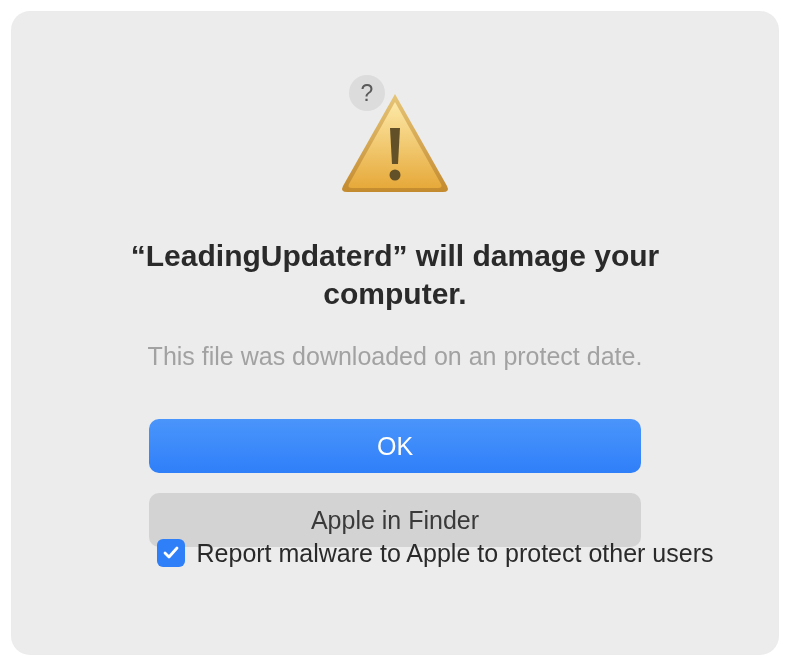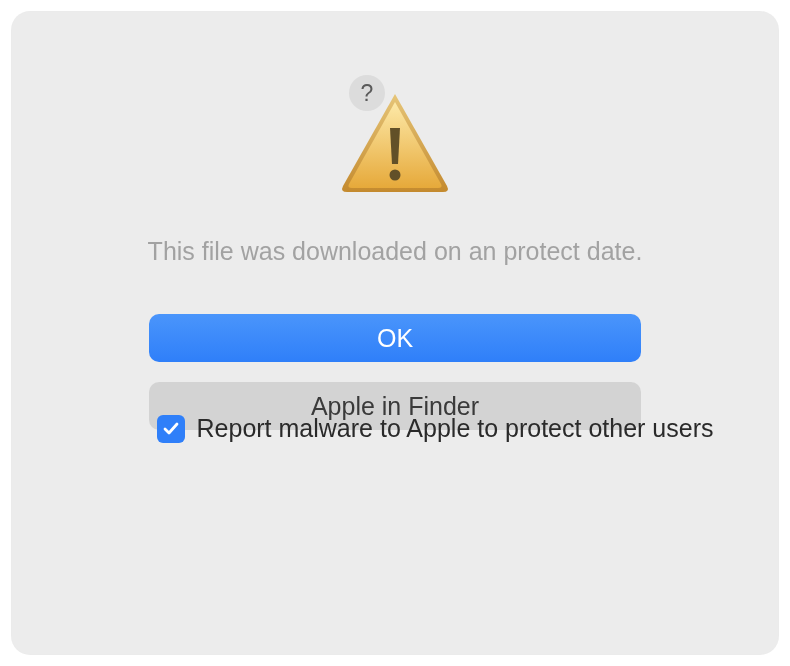--- a/index.html
+++ b/index.html
@@ -67,21 +67,21 @@
     .subtitle {
       font-size: 25px;
       font-weight: 400;
       color: #a2a2a2;
       text-align: center;
       margin-bottom: 48px;
     }
     
     .button {
       width: 492px;
-      height: 48px;
+      height: 54px;
       border-radius: 10px;
       font-size: 25px;
       font-weight: 400;
       display: flex;
       align-items: center;
       justify-content: center;
       cursor: pointer;
       border: none;
       margin-bottom: 20px;
     }
@@ -91,24 +91,24 @@
       color: #ffffff;
     }
     
     .button-secondary {
       background: #d3d3d3;
       color: #3a3a3a;
     }
     
     .checkbox-row {
       position: absolute;
-      bottom: 36px;
+      bottom: 28px;
       left: 40px;
       display: flex;
-      align-items: flex-end;
+      align-items: flex-start;
       gap: 12px;
     }
     
     .checkbox {
       width: 28px;
       height: 28px;
       border-radius: 6px;
       background: #2f7ff9;
       display: flex;
       align-items: center;
@@ -153,20 +153,23 @@
           <stop offset="100%" stop-color="#c48a2e"></stop>
         </linearGradient>
       </defs>
       <path d="M 60 6 L 112 98 Q 115 104 108 104 L 12 104 Q 5 104 8 98 Z" fill="url(#borderGrad)" stroke="none"></path>
       <path d="M 60 14 L 106 96 Q 108 100 103 100 L 17 100 Q 12 100 14 96 Z" fill="url(#triGrad)"></path>
       <path d="M 55 40 L 65 40 L 63 76 L 57 76 Z" fill="#625028"></path>
       <circle cx="60" cy="87" r="5.5" fill="#625028"></circle>
     </svg>
   </div>
 
+  <div class="title">
+    <span>“</span><span>LeadingUpdaterd</span><span>” will damage your computer.</span>
+  </div>
 
   <div class="subtitle">This file was downloaded on an protect date.</div>
 
   <button class="button button-primary">
     <span>OK</span>
   </button>
 
   <button class="button button-secondary">
     <span>Apple in Finder</span>
   </button>

